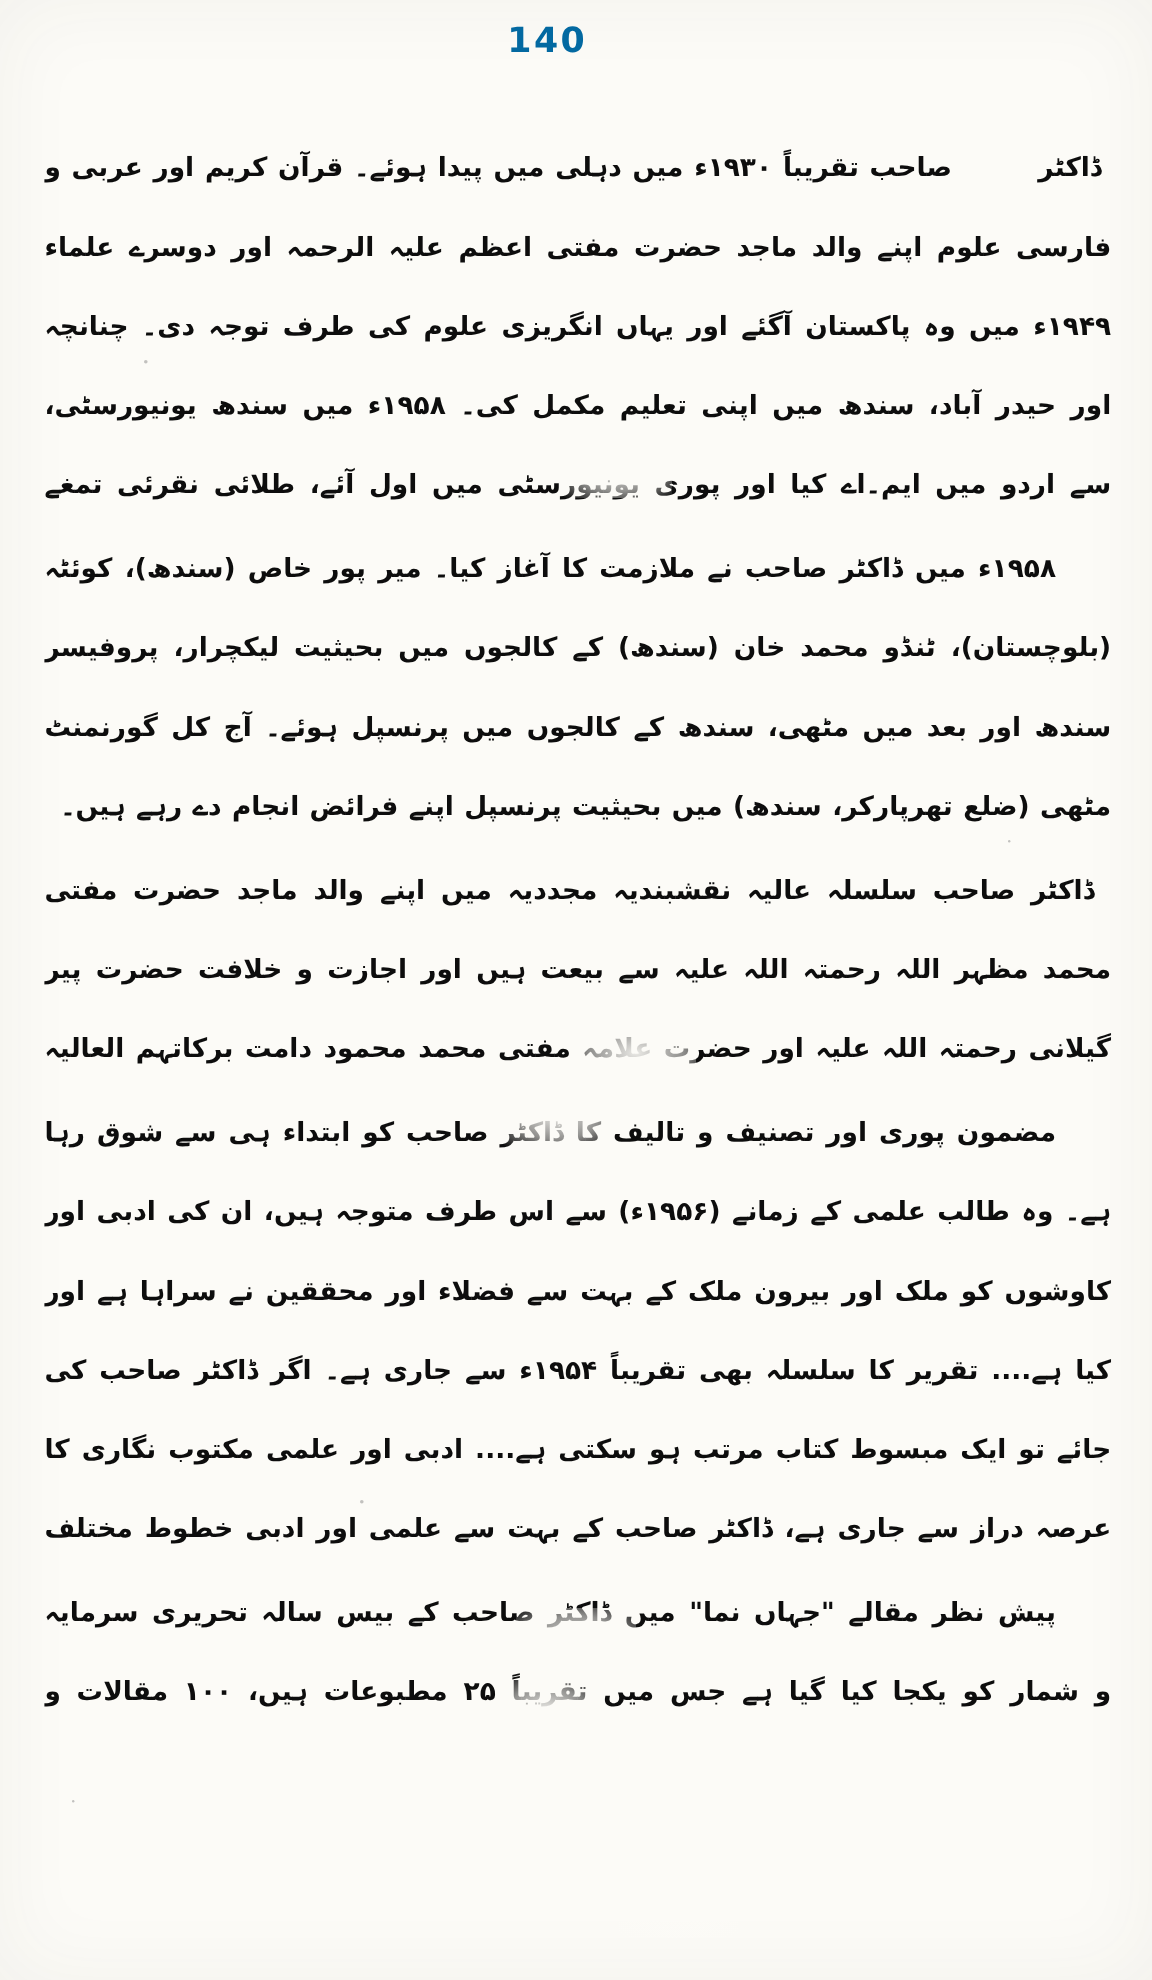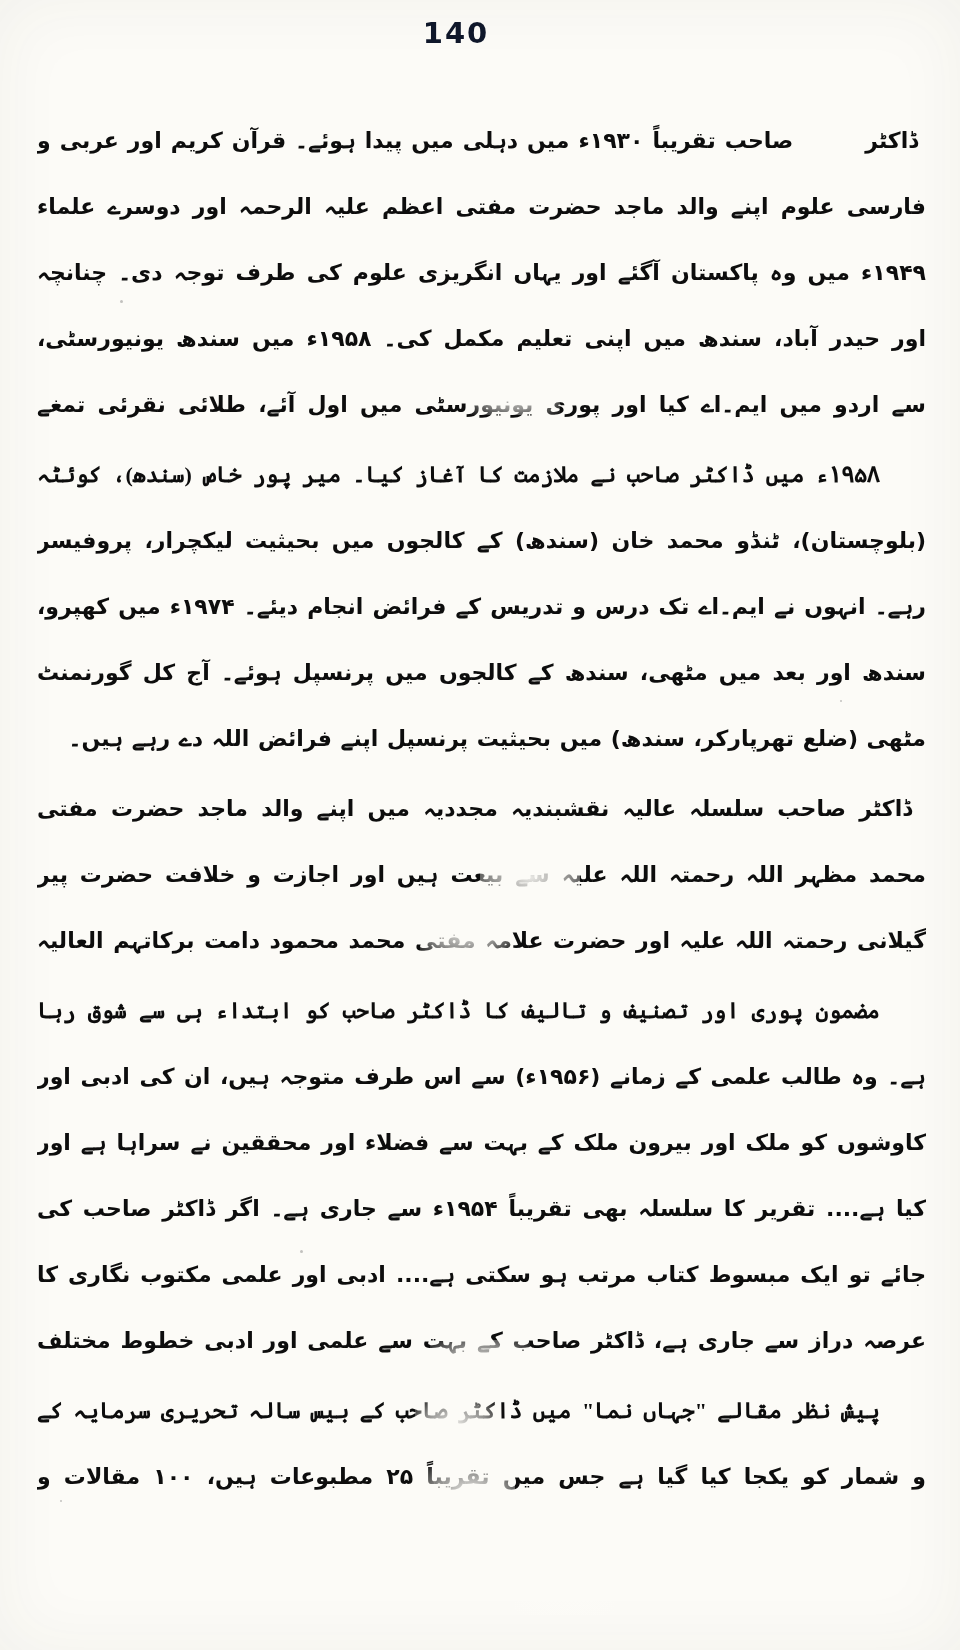--- a/index.html
+++ b/index.html
@@ -9,38 +9,38 @@
     font-family:"DejaVu Sans",sans-serif;
     color:#111;
   }
   .page{
     position:absolute;inset:0;
     box-shadow:inset 0 0 70px rgba(60,50,30,.05);
   }
   .page-number{
     position:absolute;top:16px;left:0;width:912px;
     text-align:center;
-    font-size:29px;font-weight:600;letter-spacing:2px;color:#0f172a;
+    font-size:29px;font-weight:600;letter-spacing:2px;color:#0369a1;
   }
   .text-block{
     position:absolute;top:104px;left:33px;width:897px;
     direction:rtl;
     font-size:22px;font-weight:700;color:#0d0d0d;
   }
   .para{margin:4px;padding:0;}
   .ln{
     height:66px;line-height:66px;
     text-align:justify;
     overflow:hidden;
     word-spacing:1px;
   }
   .jt{text-align-last:justify;}
   .pr8{padding-right:8px;}
   .pr14{padding-right:14px;}
-  .pr46{padding-right:46px;font-family:Liberation Serif, serif;}
+  .pr46{padding-right:46px;}
   
   .smudge{
     position:absolute;
     background:radial-gradient(ellipse at center, rgba(252,251,247,.92) 0%, rgba(252,251,247,.55) 55%, rgba(252,251,247,0) 100%);
     pointer-events:none;
   }
   .speck{position:absolute;background:#555;border-radius:50%;opacity:.35;}
 </style>
 </head>
 <body>
@@ -55,23 +55,22 @@
       <div class="ln jt pr8">ڈاکٹر&nbsp;&nbsp;&nbsp;&nbsp;&nbsp;&nbsp;&nbsp; صاحب تقریباً ۱۹۳۰ء میں دہلی میں پیدا ہوئے۔ قرآن کریم اور عربی و</div>
       <div class="ln jt">فارسی علوم اپنے والد ماجد حضرت مفتی اعظم علیہ الرحمہ اور دوسرے علماء سے حاصل کئے۔</div>
       <div class="ln jt">۱۹۴۹ء میں وہ پاکستان آگئے اور یہاں انگریزی علوم کی طرف توجہ دی۔ چنانچہ لاہور، بہاولپور</div>
       <div class="ln jt">اور حیدر آباد، سندھ میں اپنی تعلیم مکمل کی۔ ۱۹۵۸ء میں سندھ یونیورسٹی، حیدر آباد، سندھ</div>
       <div class="ln jt">سے اردو میں ایم۔اے کیا اور پوری یونیورسٹی میں اول آئے، طلائی نقرئی تمغے بھی ملے پھر</div>
     </div>
 
     <div class="para">
       <div class="ln jt pr46">۱۹۵۸ء میں ڈاکٹر صاحب نے ملازمت کا آغاز کیا۔ میر پور خاص (سندھ)، کوئٹہ</div>
       <div class="ln jt">(بلوچستان)، ٹنڈو محمد خان (سندھ) کے کالجوں میں بحیثیت لیکچرار، پروفیسر اور پرنسپل متعین</div>
-      <div class="ln jt">رہے۔ انہوں نے ایم۔اے تک درس و تدریس کے فرائض انجام دیئے۔ ۱۹۷۴ء میں کھپرو،</div>
       <div class="ln jt">سندھ اور بعد میں مٹھی، سندھ کے کالجوں میں پرنسپل ہوئے۔ آج کل گورنمنٹ سائنس کالج،</div>
-      <div class="ln">مٹھی (ضلع تھرپارکر، سندھ) میں بحیثیت پرنسپل اپنے فرائض اللہ دے رہے ہیں۔</div>
+      <div class="ln">مٹھی (ضلع تھرپارکر، سندھ) میں بحیثیت پرنسپل اپنے فرائض انجام دے رہے ہیں۔</div>
     </div>
 
     <div class="para">
       <div class="ln jt pr14">ڈاکٹر صاحب سلسلہ عالیہ نقشبندیہ مجددیہ میں اپنے والد ماجد حضرت مفتی اعظم شاہ</div>
       <div class="ln jt">محمد مظہر اللہ رحمتہ اللہ علیہ سے بیعت ہیں اور اجازت و خلافت حضرت پیر سید زین الدین شاہ</div>
       <div class="ln jt">گیلانی رحمتہ اللہ علیہ اور حضرت علامہ مفتی محمد محمود دامت برکاتہم العالیہ سے حاصل ہے۔</div>
     </div>
 
     <div class="para">
       <div class="ln jt pr46">مضمون پوری اور تصنیف و تالیف کا ڈاکٹر صاحب کو ابتداء ہی سے شوق رہا</div>

